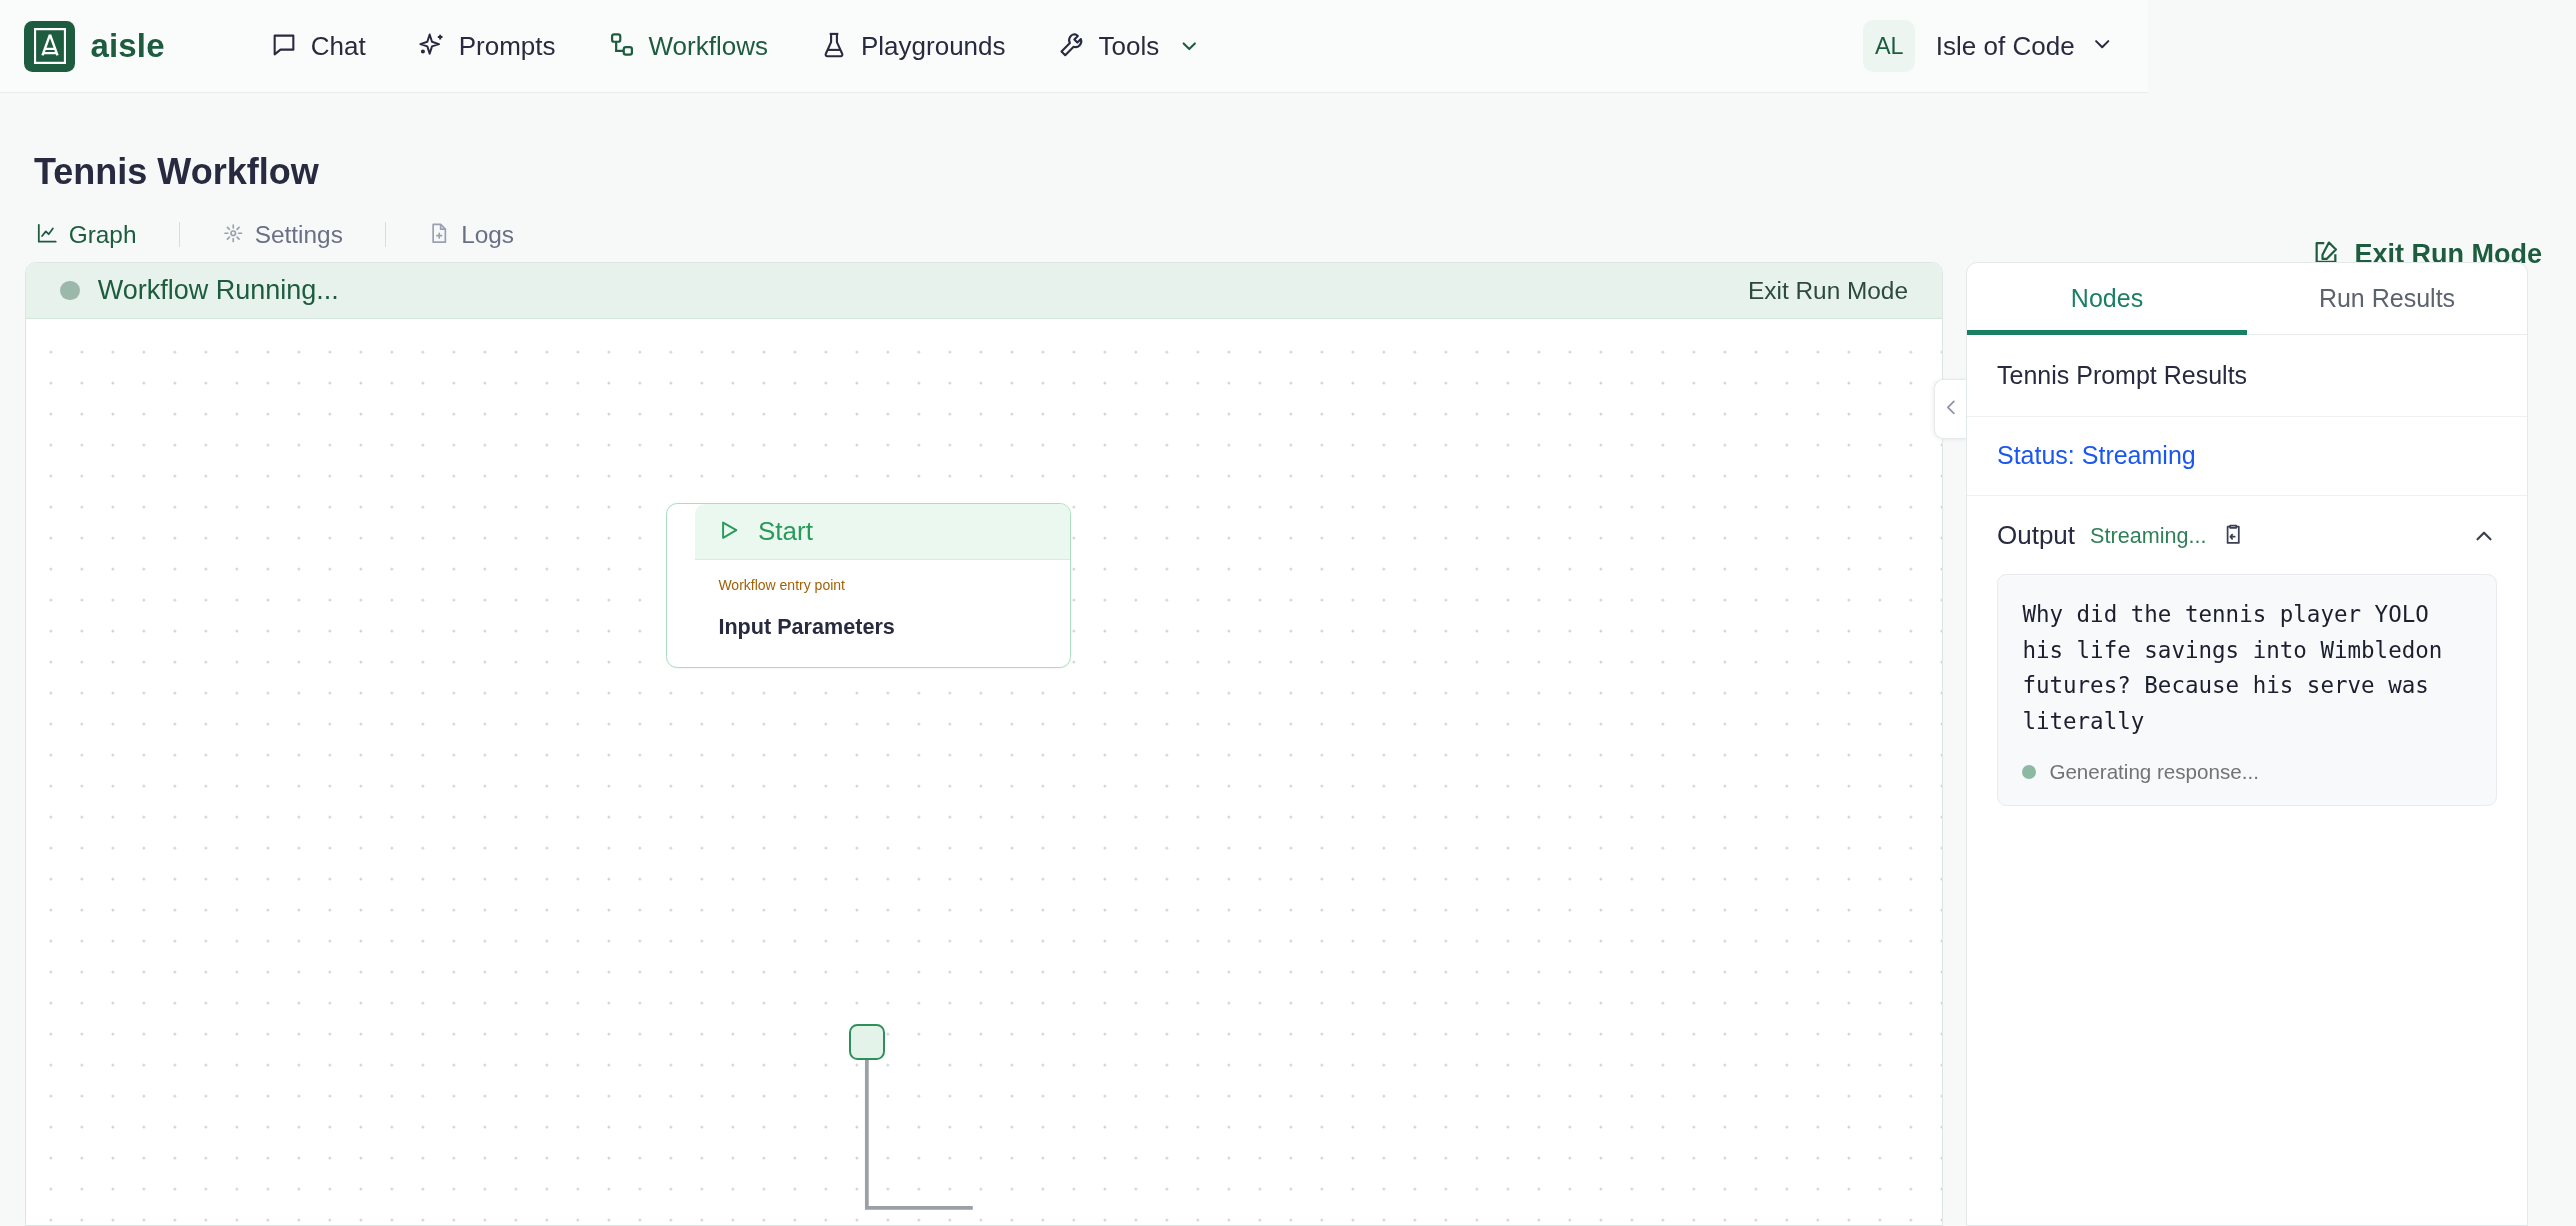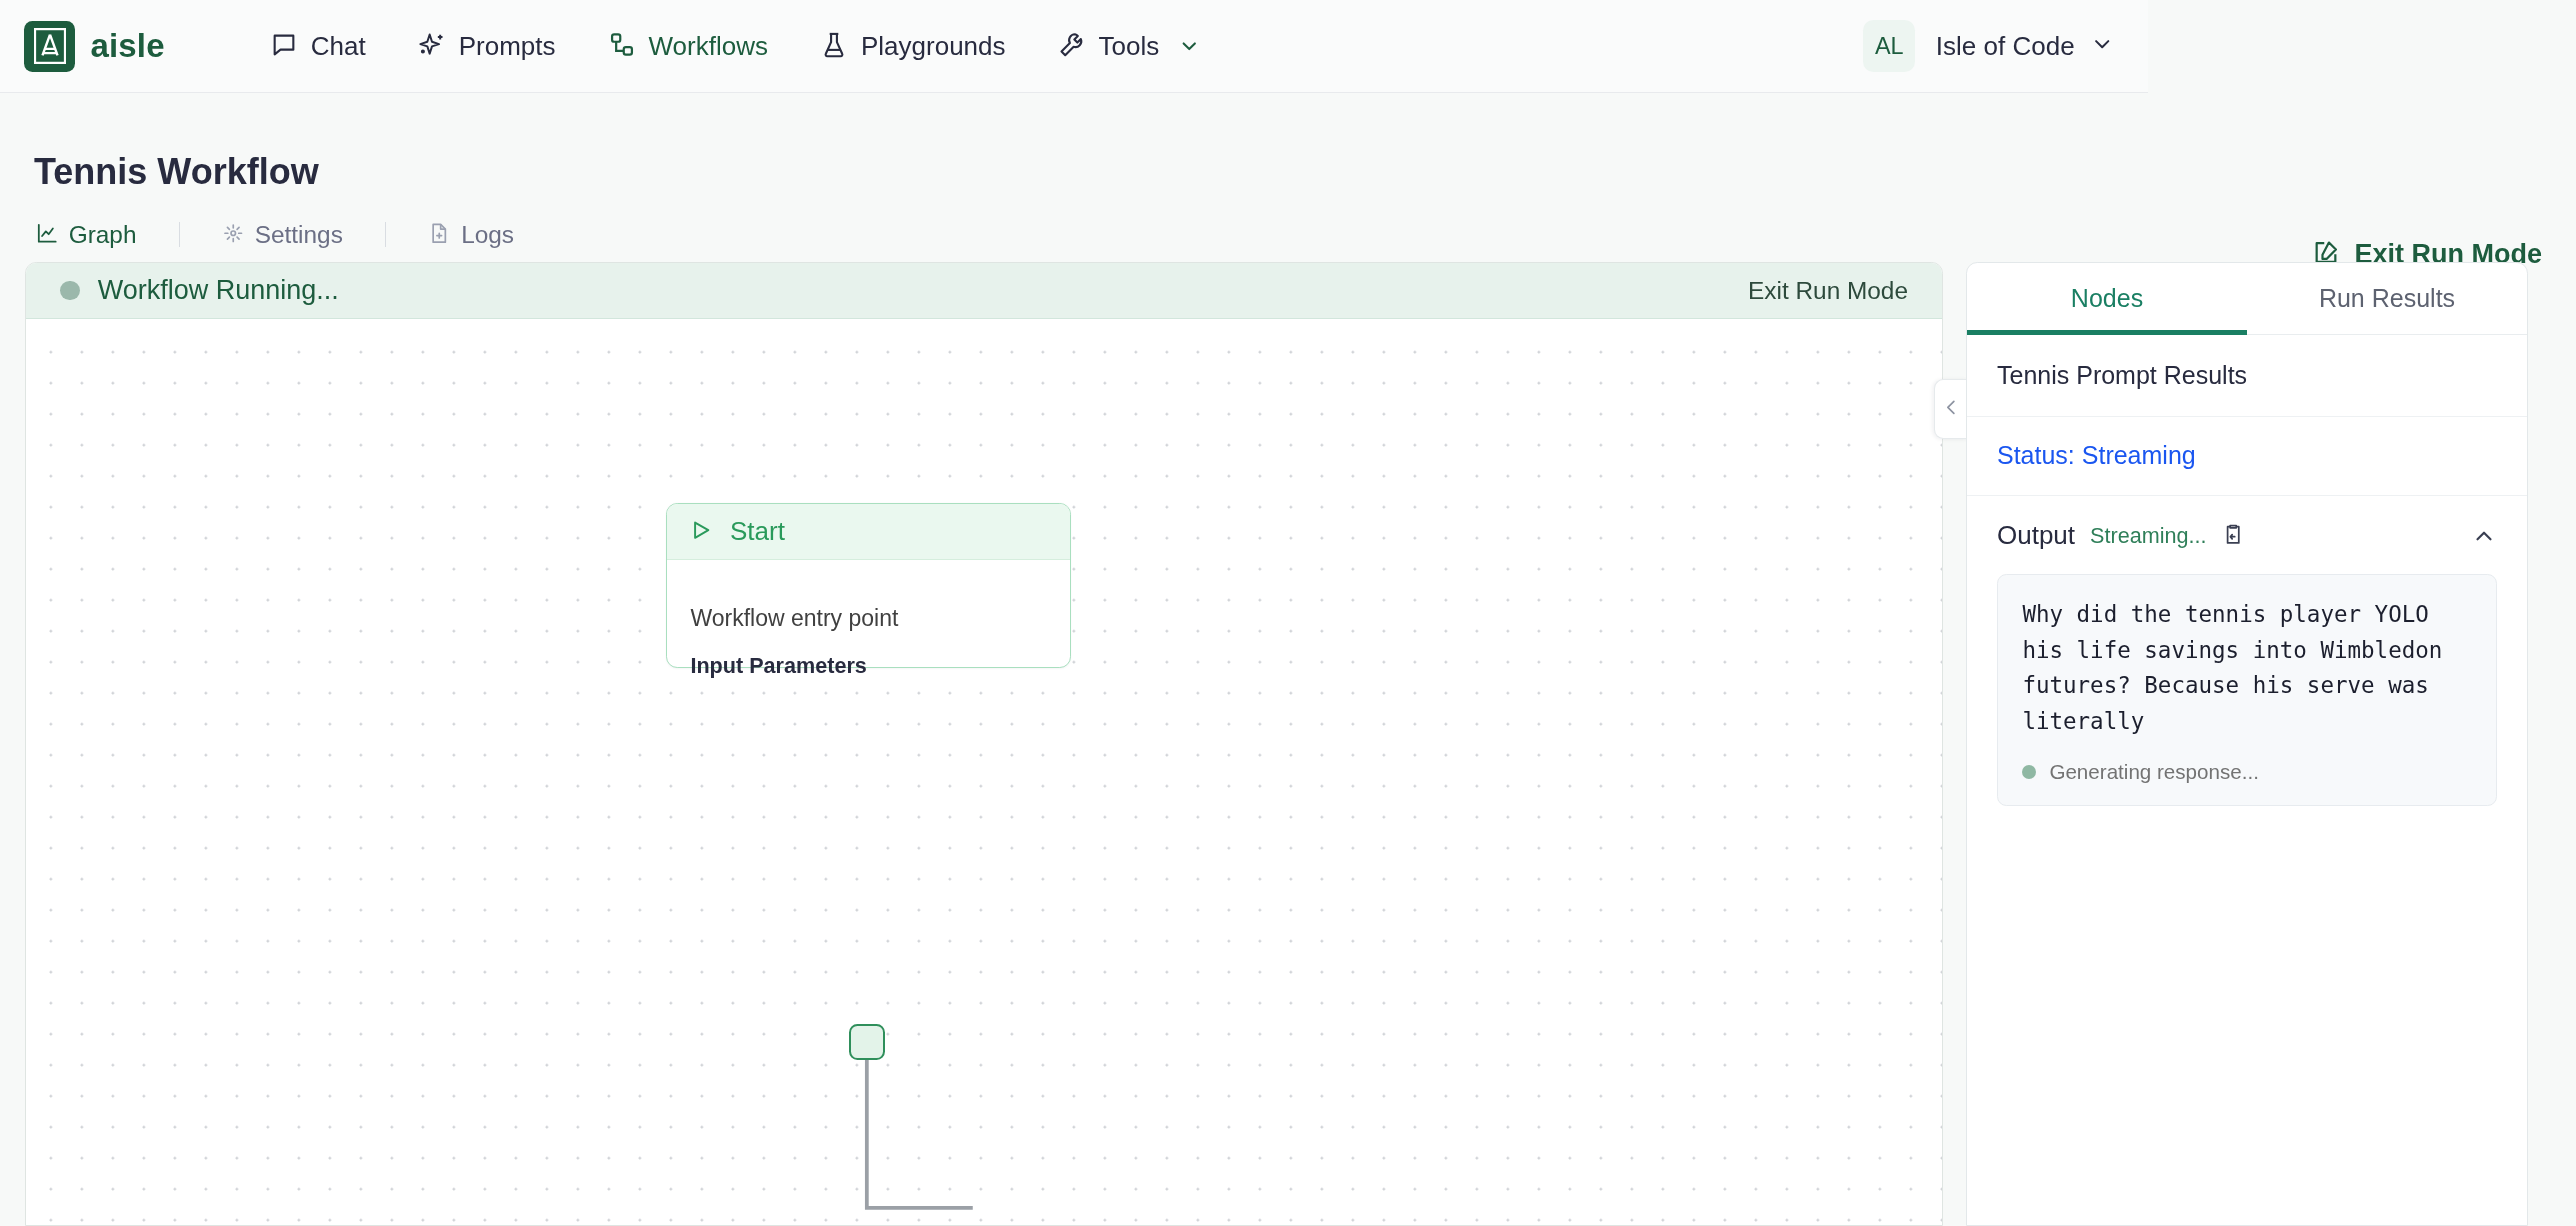--- a/index.html
+++ b/index.html
@@ -89,30 +89,30 @@
   }
 
   
   .edge-svg { position: absolute; top: 0; left: 0; width: 100%; height: 100%; pointer-events:none; }
 
   
   .node-start {
     position: absolute; left: 640px; top: 172px;
     width: 405px; height: 165px;
     border: 0.9px solid #a9dfbf; border-radius: 11.2px;
-    background: #fff; box-shadow: 0 0.9px 1.9px rgba(16,24,40,.04);
+    background: #fff; box-shadow: 0 0.9px 1.9px rgba(16,24,40,.04); padding-left: 28px;
   }
   .ns-head {
     height: 56px; background: #eaf8ef; border-bottom: 0.9px solid #d5eedd;
     border-top-left-radius: 10.3px; border-top-right-radius: 10.3px;
     display: flex; align-items: center; padding-left: 21.6px; gap: 17px;
   }
   .ns-title { font-size: 26px; color: #2a9a5b; }
   .ns-body { padding: 17px 23.4px 0 23.4px; }
-  .ns-desc { font-size: 23px; color: #404040; margin-top: 28px; }
+  .ns-desc { font-size: 14px; color: #a16207; }
   .ns-sec { font-size: 21.6px; color: #282b3f; font-weight: 600; margin-top: 20.6px; }
   .chip {
     margin-top: 16px; height: 58px; background: #f6f8fa; border-radius: 9.4px;
     display: flex; align-items: center; justify-content: space-between;
     padding: 0 15px 0 19.7px;
   }
   .chip-lbl { font-size: 21.6px; color: #1c1f2e; font-weight: 600; overflow:hidden; white-space:nowrap; }
   .xbadge {
     width: 36px; height: 36px; border-radius: 50%; background: #fff;
     border: 0.9px solid #e3e6ea; display:flex; align-items:center; justify-content:center;

